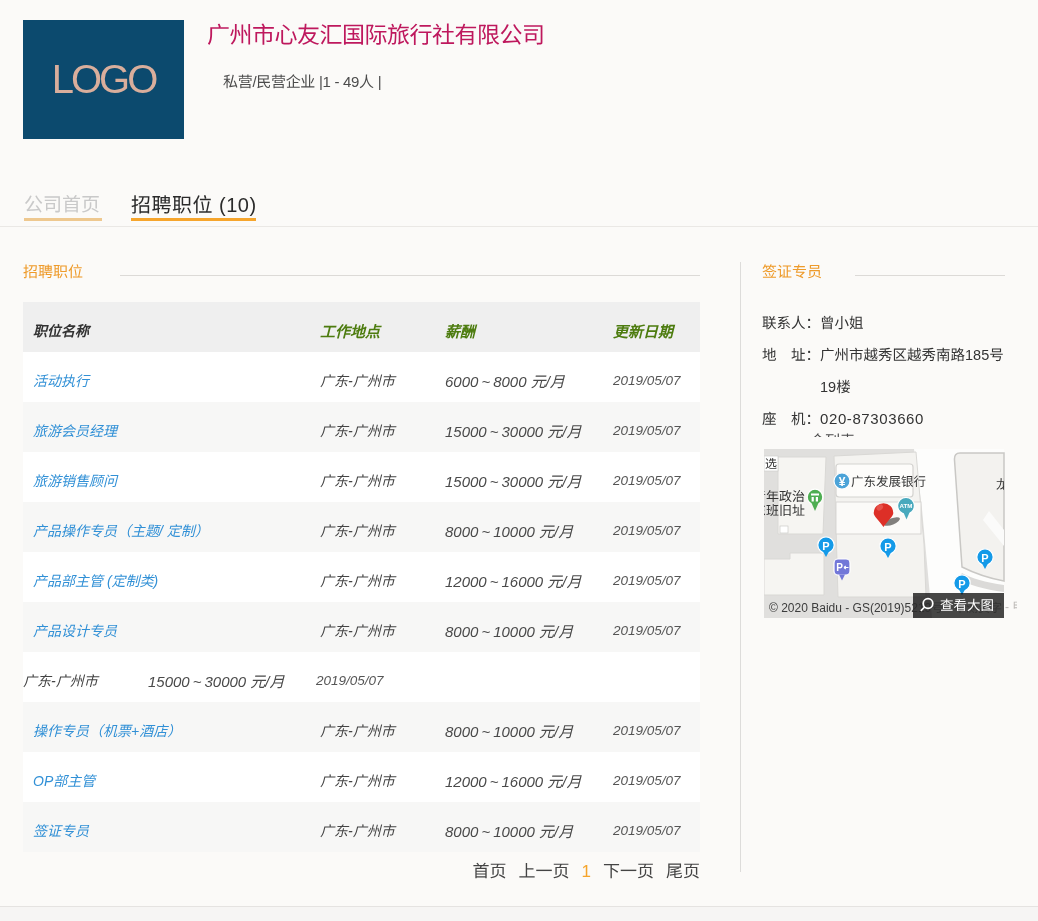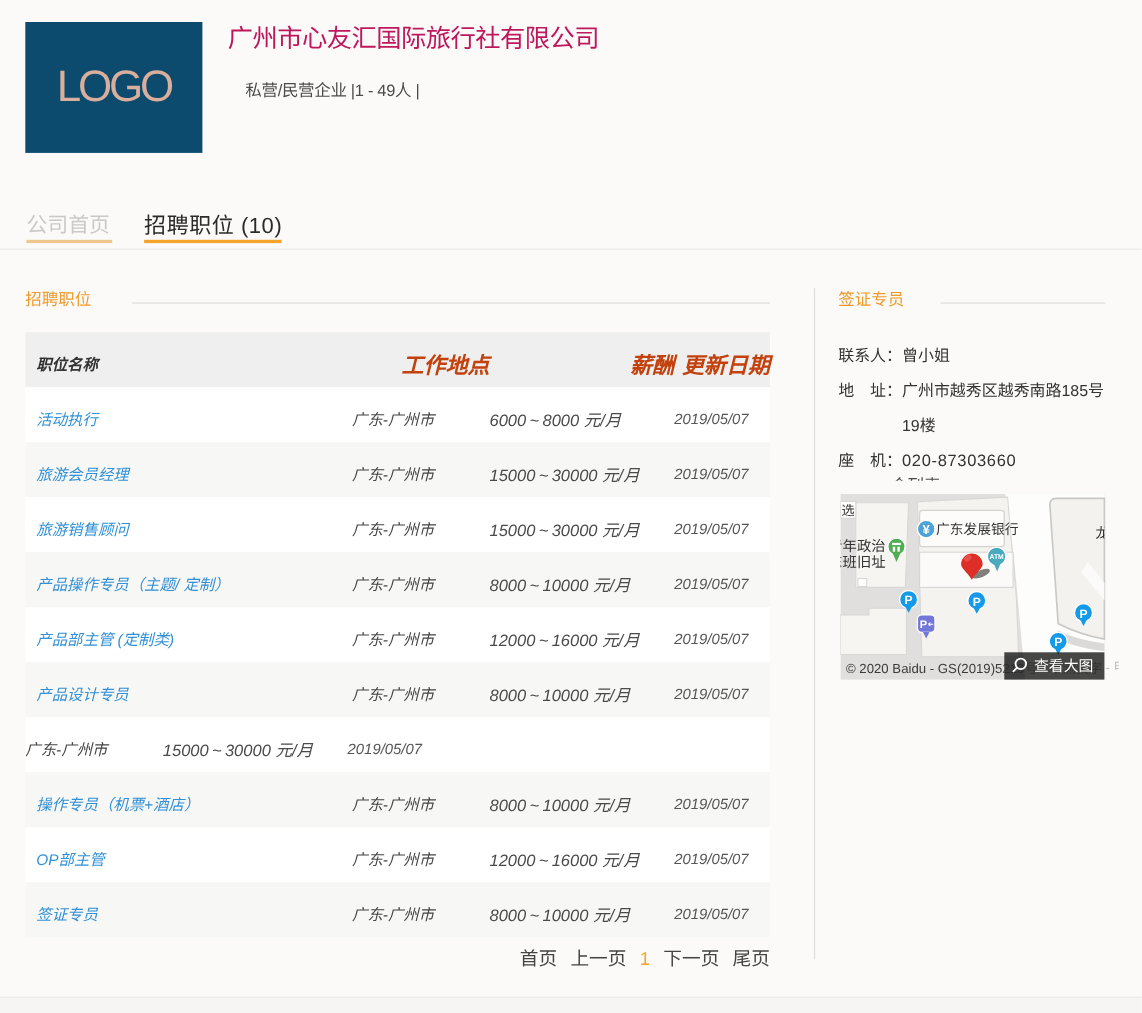--- a/index.html
+++ b/index.html
@@ -26,21 +26,21 @@
 .jobtable { left:23px; top:302px; width:677px;font-style:italic; }
 .trow { display:flex; align-items:center; height:50px; font-size:14px; padding-top:6px; }
 .trow.head { background:#efefef; font-weight:bold; color:#333; }
 .trow.odd { background:#ffffff; }
 .trow.even { background:#f7f7f6; }
 .c1 { width:297px; padding-left:10px; }
 .c2 { width:125px; color:#444; }
 .c3 { width:168px; color:#4a4a4a; font-size:15px; }
 .tld { display:inline-block; margin:0 3px; }
 .c4 { width:87px;  color:#555; font-size:13.5px; }
-.trow.head .c2, .trow.head .c3, .trow.head .c4 { color:#c2410c; font-size:20px;text-align:right; }
+.trow.head .c2, .trow.head .c3, .trow.head .c4 { color:#4d7c0f; font-size:15px; }
 .c1 a { color:#3190d6; text-decoration:none; }
 
 .pager { left:23px; top:857px; width:677px; text-align:right; font-size:17px; color:#444; }
 .pager span { margin-left:12px; }
 .pager .cur { color:#f5a42b; }
 
 .contact { font-size:14.5px; color:#333; }
 .cut { left:810px; top:429px; width:68px; height:8px; overflow:hidden; font-size:15px; color:#4a4a4a; }
 
 .footline { left:0; top:906px; width:1038px; height:1px; background:#e5e3e1; }

